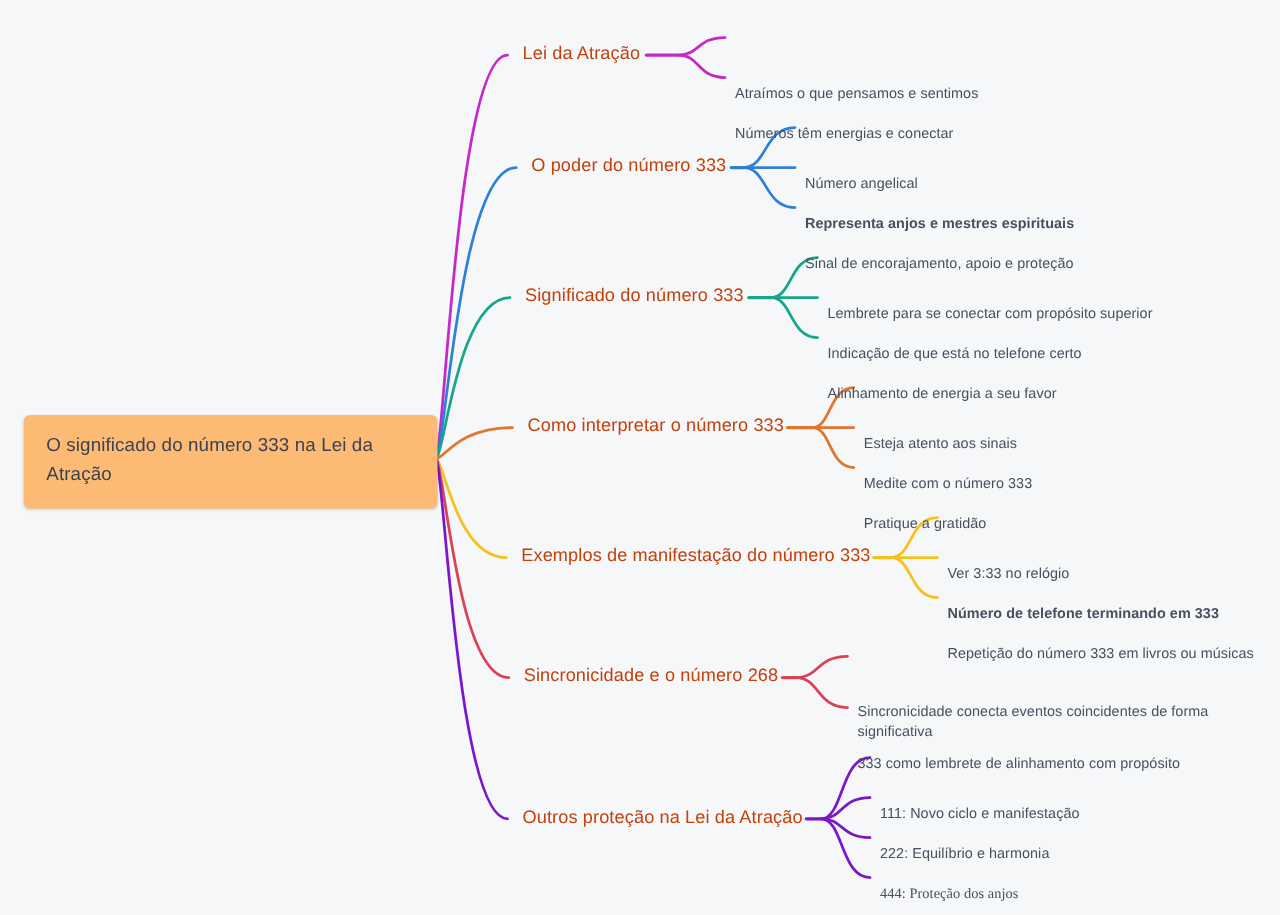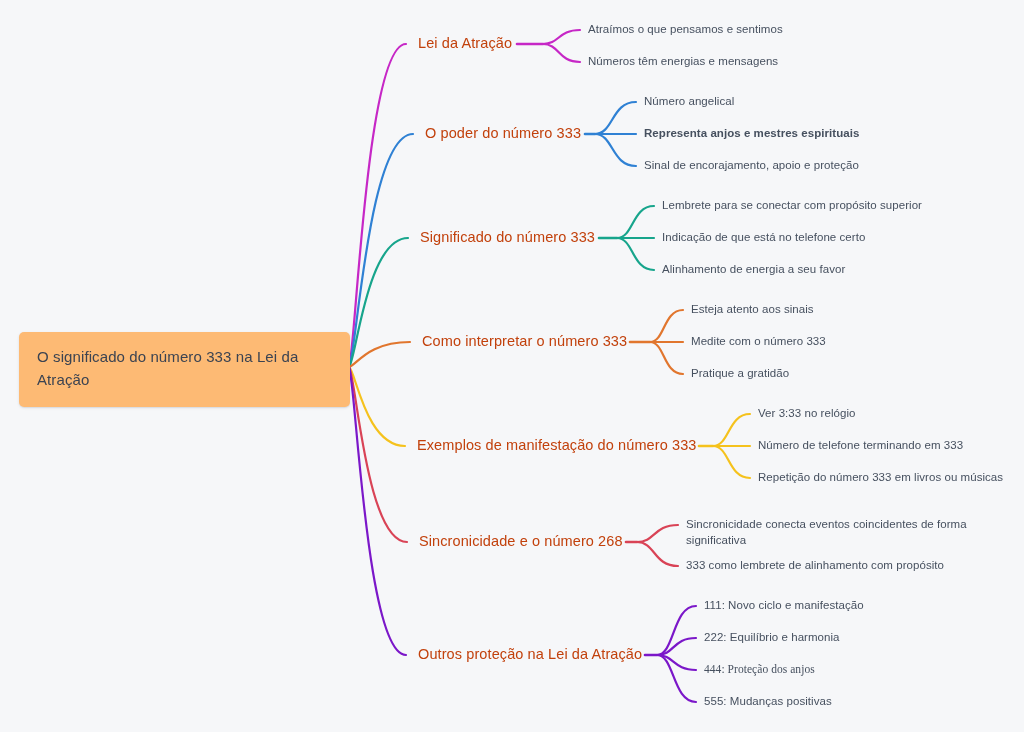--- a/index.html
+++ b/index.html
@@ -36,20 +36,21 @@
   }
   .branch-label {
     font-size: 14.5px;
     letter-spacing: 0.1px;
     color: #c2410c;
   }
   .leaf-label {
     font-size: 11.5px;
     color: #46505f;
     letter-spacing: 0.05px;
+    margin-top: 46px;
   }
   .leaf-label.wrap {
     white-space: normal;
     width: 300px;
   }
   #central-node {
     position: absolute;
     left: 19px;
     top: 332px;
     width: 331px;
@@ -109,36 +110,36 @@
       <path d="M 657 655 C 674.55 655, 672.6 702, 696 702" fill="none" stroke="#7B17C9" stroke-width="2.2" stroke-linecap="round"></path>
     </svg>
 
   <div id="central-node">
     <div id="central-node-text">O significado do número 333 na Lei da Atração</div>
   </div>
 
   <div id="labels-layer">
       <div class="node-label branch-label" style="left: 418px; top: 34px;">Lei da Atração</div>
       <div class="node-label leaf-label" style="left: 588px; top: 22px;">Atraímos o que pensamos e sentimos</div>
-      <div class="node-label leaf-label" style="left: 588px; top: 54px;">Números têm energias e mensagens</div>
+      <div class="node-label leaf-label" style="left: 588px; top: 54px;">Números têm energias e conectar</div>
       <div class="node-label branch-label" style="left: 425px; top: 124px;">O poder do número 333</div>
       <div class="node-label leaf-label" style="left: 644px; top: 94px;">Número angelical</div>
       <div class="node-label leaf-label" style="left: 644px; top: 126px; font-weight: bold;">Representa anjos e mestres espirituais</div>
       <div class="node-label leaf-label" style="left: 644px; top: 158px;">Sinal de encorajamento, apoio e proteção</div>
       <div class="node-label branch-label" style="left: 420px; top: 228px;">Significado do número 333</div>
       <div class="node-label leaf-label" style="left: 662px; top: 198px;">Lembrete para se conectar com propósito superior</div>
       <div class="node-label leaf-label" style="left: 662px; top: 230px;">Indicação de que está no telefone certo</div>
       <div class="node-label leaf-label" style="left: 662px; top: 262px;">Alinhamento de energia a seu favor</div>
       <div class="node-label branch-label" style="left: 422px; top: 332px;">Como interpretar o número 333</div>
       <div class="node-label leaf-label" style="left: 691px; top: 302px;">Esteja atento aos sinais</div>
       <div class="node-label leaf-label" style="left: 691px; top: 334px;">Medite com o número 333</div>
       <div class="node-label leaf-label" style="left: 691px; top: 366px;">Pratique a gratidão</div>
       <div class="node-label branch-label" style="left: 417px; top: 436px;">Exemplos de manifestação do número 333</div>
       <div class="node-label leaf-label" style="left: 758px; top: 406px;">Ver 3:33 no relógio</div>
-      <div class="node-label leaf-label" style="left: 758px; top: 438px;">Número de telefone terminando em 333</div>
+      <div class="node-label leaf-label" style="left: 758px; top: 438px; font-weight: bold;">Número de telefone terminando em 333</div>
       <div class="node-label leaf-label" style="left: 758px; top: 470px;">Repetição do número 333 em livros ou músicas</div>
       <div class="node-label branch-label" style="left: 419px; top: 532px;">Sincronicidade e o número 268</div>
       <div class="node-label leaf-label wrap" style="left: 686px; top: 517px;">Sincronicidade conecta eventos coincidentes de forma significativa</div>
       <div class="node-label leaf-label" style="left: 686px; top: 558px;">333 como lembrete de alinhamento com propósito</div>
       <div class="node-label branch-label" style="left: 418px; top: 645px;">Outros proteção na Lei da Atração</div>
       <div class="node-label leaf-label" style="left: 704px; top: 598px;">111: Novo ciclo e manifestação</div>
       <div class="node-label leaf-label" style="left: 704px; top: 630px;">222: Equilíbrio e harmonia</div>
       <div class="node-label leaf-label" style="left: 704px; top: 662px; font-family: Liberation Serif, serif;">444: Proteção dos anjos</div>
       <div class="node-label leaf-label" style="left: 704px; top: 694px;">555: Mudanças positivas</div>
     </div>

